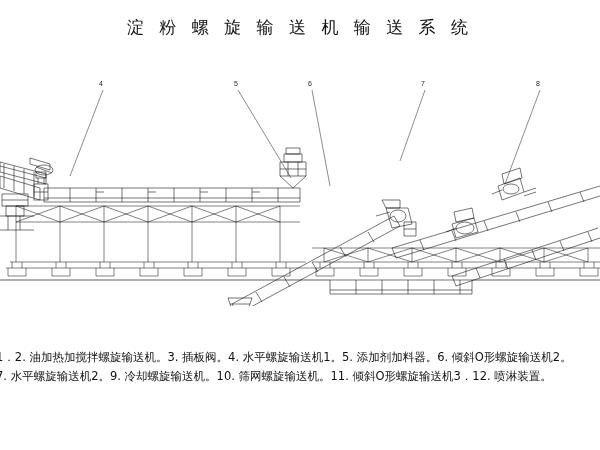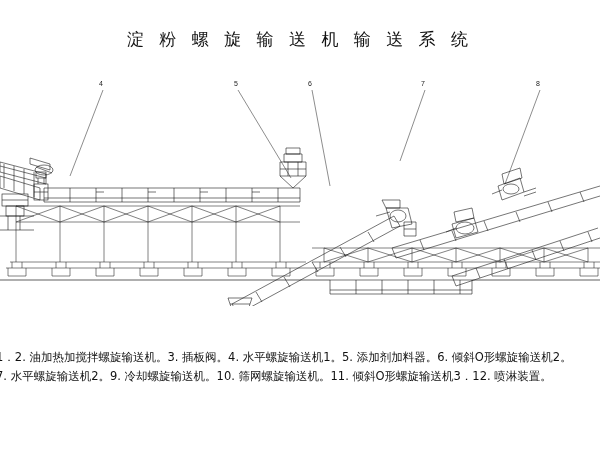--- a/index.html
+++ b/index.html
@@ -14,21 +14,21 @@
     overflow: hidden;
     font-family: "Liberation Sans", sans-serif;
     color: #000000;
   }
   #page {
     position: absolute;
     inset: 0;
   }
   .title {
     position: absolute;
-    top: 28px;
+    top: 16px;
     left: 0;
     width: 600px;
     text-align: center;
     font-size: 17px;
     letter-spacing: 5px;
     font-weight: 500;
     color: #111;
     font-family: "DejaVu Sans", sans-serif;
   }
   .drawing {

